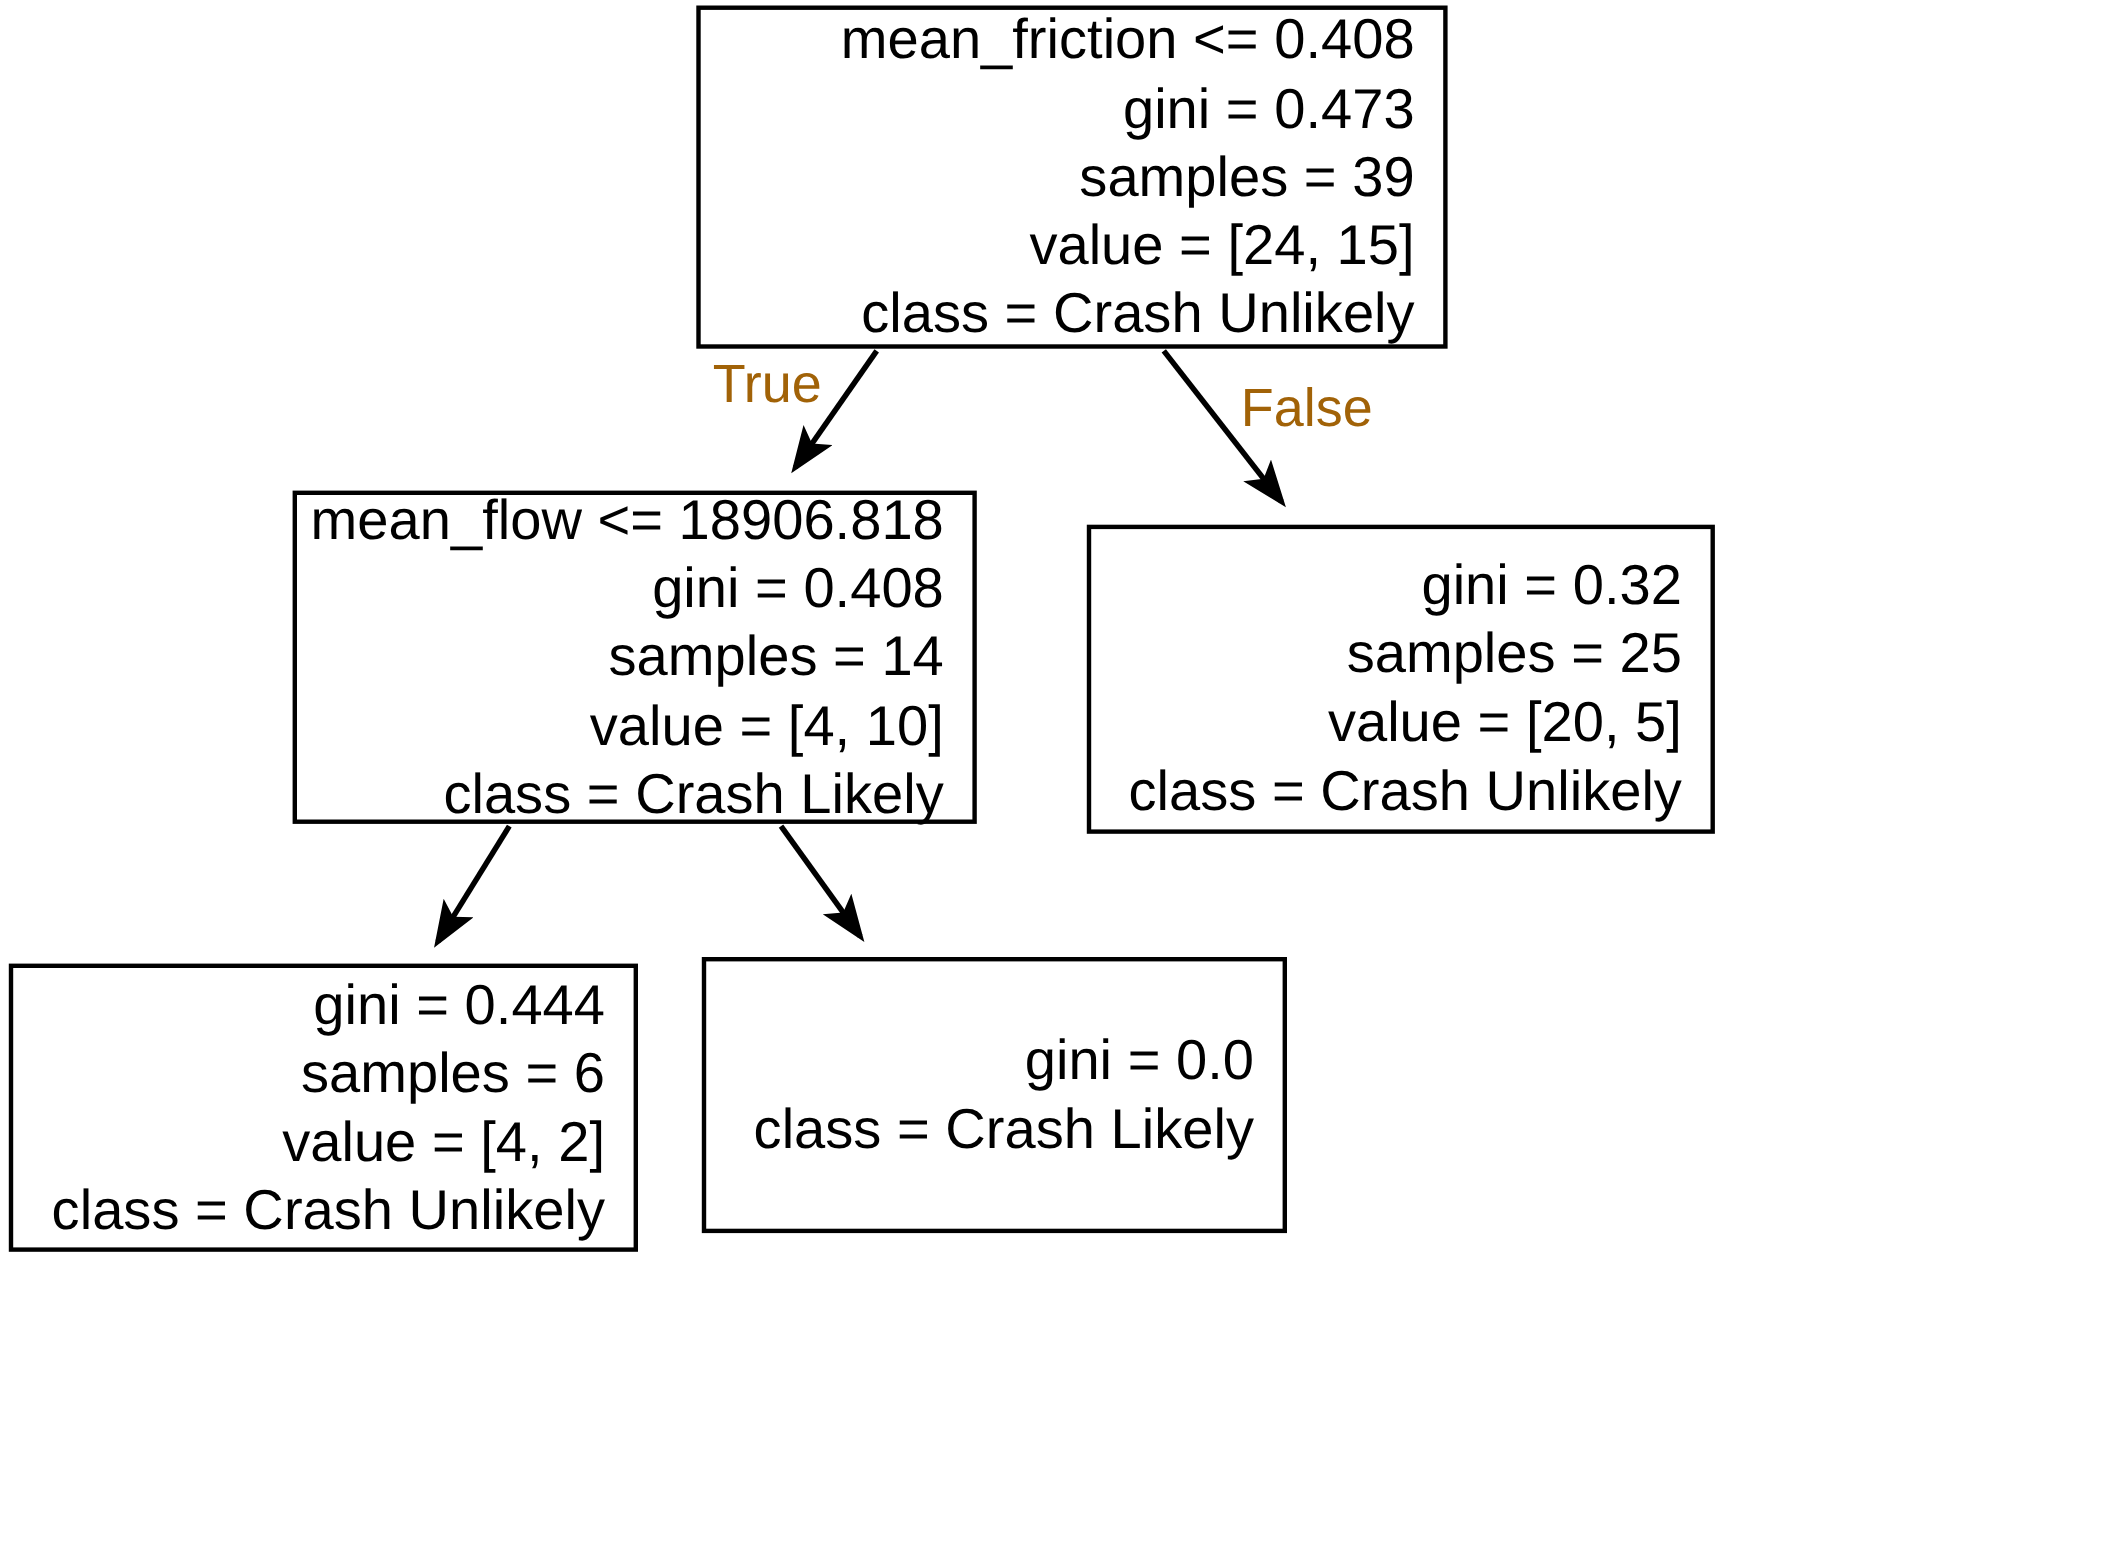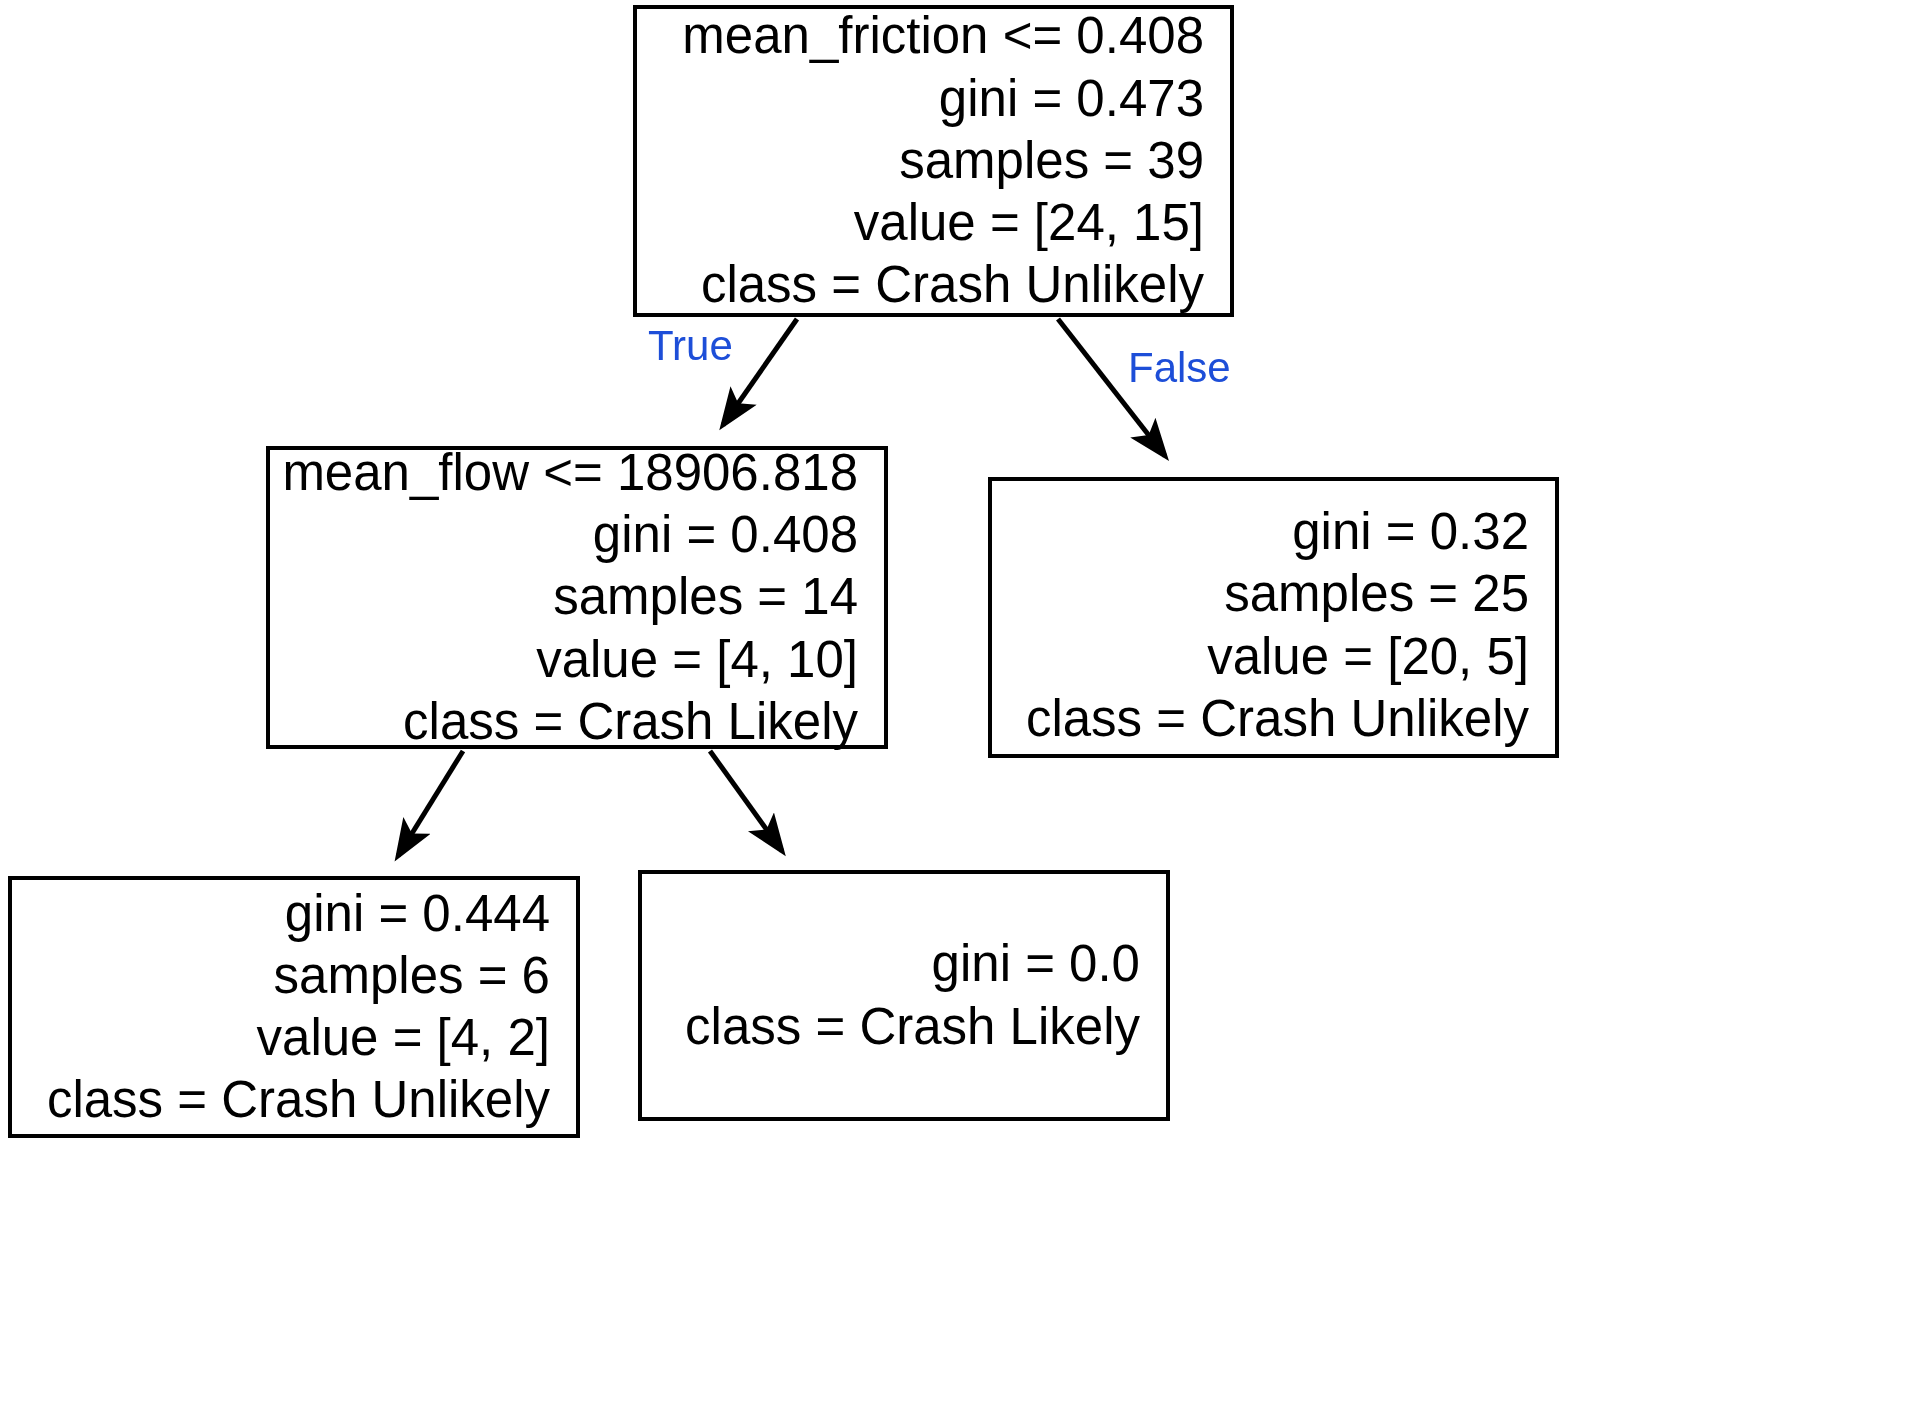--- a/index.html
+++ b/index.html
@@ -28,35 +28,35 @@
   }
   .node .line {
     font-size: 51px;
     line-height: 1.22;
     color: #000000;
     white-space: nowrap;
     text-align: right;
   }
   .edge-label {
     position: absolute;
-    font-size: 42px;
-    color: #1d4ed8;
+    font-size: 49px;
+    color: #a16207;
     white-space: nowrap;
     line-height: 1;
   }
   svg.edges {
     position: absolute;
     left: 0;
     top: 0;
     width: 1929px;
     height: 1405px;
     pointer-events: none;
   }
   
-  #node-root   { left: 633px; top: 5px;   width: 601px; height: 312px; }
+  #node-root   { left: 633px; top: 5px;   width: 683px; height: 312px; }
   #node-left   { left: 266px; top: 446px; width: 622px; height: 303px; }
   #node-right  { left: 988px; top: 477px; width: 571px; height: 281px; justify-content: flex-end; }
   #node-leaf-a { left: 8px;   top: 876px; width: 572px; height: 262px; padding-left: 40px; }
   #node-leaf-b { left: 638px; top: 870px; width: 532px; height: 251px; }
 
   #label-true  { left: 648px; top: 325px; }
   #label-false { left: 1128px; top: 347px; }
 </style>
 </head>
 <body>

